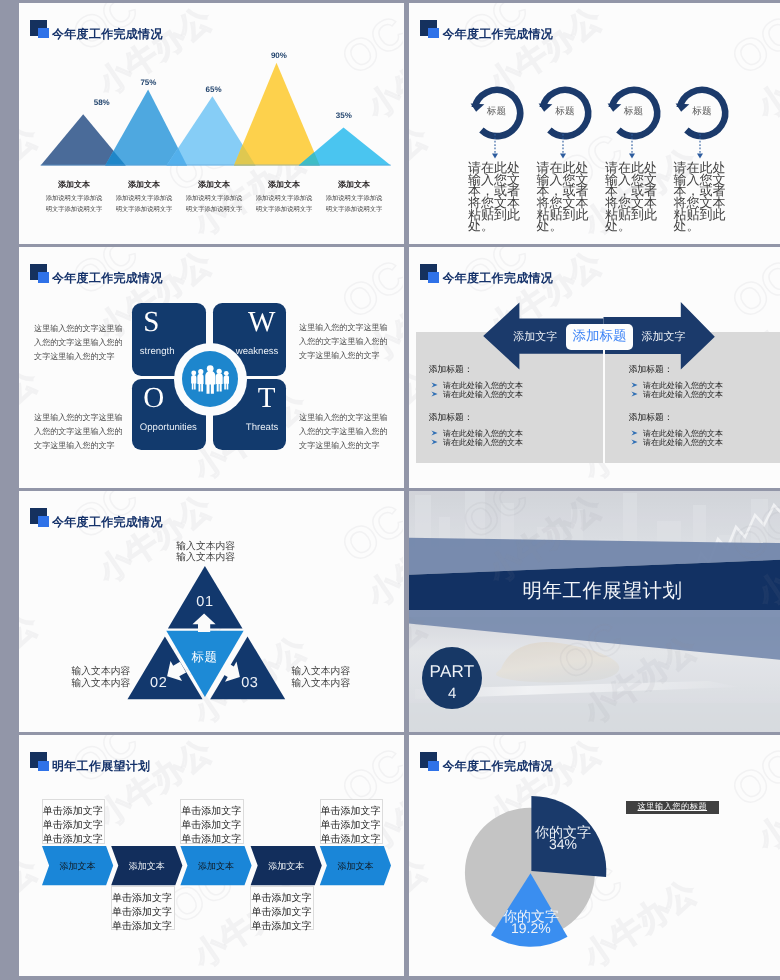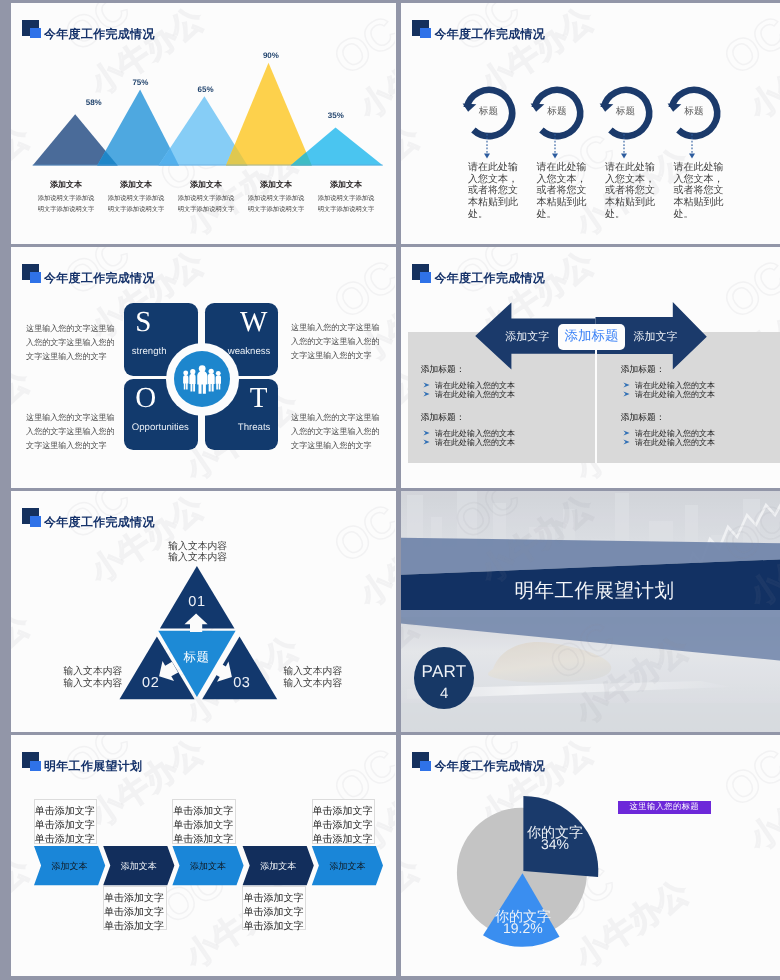--- a/index.html
+++ b/index.html
@@ -1,17 +1,17 @@
 <!DOCTYPE html>
 <html><head>
 <meta charset="utf-8">
 <style>
   html,body{margin:0;padding:0;}
   body{width:780px;height:980px;background:#9296a8;font-family:"Liberation Sans",sans-serif;overflow:hidden;-webkit-font-smoothing:antialiased;text-rendering:geometricPrecision;}
-  .grid{position:absolute;left:8px;top:0;width:727px;height:980px;}
+  .grid{position:absolute;left:16px;top:0;width:727px;height:980px;}
   .slide{position:absolute;width:384.5px;height:241.1px;background:#fcfcfc;overflow:hidden;}
   .c0{left:3px;} .c1{left:393.4px;width:383.9px;}
   .r0{top:3px;} .r1{top:247.1px;} .r2{top:491.2px;} .r3{top:735.3px;}
 
   .hdr{position:absolute;left:0;top:0;}
   .sq-dark{position:absolute;left:11px;top:16.5px;width:17px;height:16px;background:#15315e;}
   .sq-blue{position:absolute;left:18.5px;top:25.3px;width:11px;height:10.2px;background:#2f72e8;}
   .s-title{position:absolute;left:33px;top:23.5px;font-weight:bold;color:#15326a;white-space:nowrap;font-size:12px;letter-spacing:0.3px;line-height:14px;}
 
   .wmlayer{position:absolute;left:0;top:0;width:384px;height:241px;overflow:hidden;pointer-events:none;z-index:0;}
@@ -23,21 +23,21 @@
   .s1-col{flex:1;text-align:center;}
   .s1-h{font-size:8px;font-weight:bold;color:#231f20;line-height:12px;}
   .s1-p{font-size:6.3px;color:#3a3a3a;line-height:11.2px;width:57.5px;margin:2.5px auto 0;word-break:break-all;}
   .s1-lab{position:absolute;font-size:8px;font-weight:bold;color:#23456e;z-index:2;transform:translateX(-50%);}
 
   
   .s2-wrap{position:absolute;left:0;top:0;width:384px;height:241px;z-index:1;}
   .s2-item{position:absolute;top:0;width:90px;}
   .s2-ring{position:absolute;left:0;top:0;}
   .s2-lab{position:absolute;width:90px;text-align:center;font-size:9.6px;color:#555;line-height:11px;}
-  .s2-txt{position:absolute;top:159px;width:56px;word-break:break-all;font-size:10px;color:#3f3f3f;line-height:11.65px;margin-left:8px;}
+  .s2-txt{position:absolute;top:159px;width:56px;word-break:break-all;font-size:13px;color:#3f3f3f;line-height:11.65px;}
 
   
   .swot{position:absolute;left:0;top:0;width:384px;height:241px;z-index:1;}
   .swot-box{position:absolute;width:73.9px;height:72.4px;background:#123a6d;border-radius:9.2px;}
   .sb0{left:113.3px;top:56.1px;} .sb1{left:193.5px;top:56.1px;}
   .sb2{left:113.3px;top:132.2px;height:70.8px;} .sb3{left:193.5px;top:132.2px;height:70.8px;}
   .swot-l{position:absolute;left:11px;top:3.5px;font-family:"Liberation Serif",serif;font-size:29px;color:#fff;line-height:30px;}
   .swot-l.r{left:auto;right:11px;}
   .swot-w{position:absolute;left:7.5px;top:42.5px;font-size:9.6px;color:#e8eef5;white-space:nowrap;line-height:11px;}
   .swot-w.r{left:auto;right:8px;}
@@ -89,21 +89,21 @@
   .s7-note{position:absolute;width:63.5px;height:44.1px;background:#fdfdfd;border:0.8px solid #dcdcdc;box-sizing:border-box;padding-top:4.5px;}
   .s7-note div{font-size:10px;color:#1a1a1a;line-height:14.1px;text-align:left;}
   .s7-labels{position:absolute;left:0;top:0;width:384px;height:241px;z-index:3;}
   .s7-lab{position:absolute;font-size:9px;white-space:nowrap;transform:translate(-50%,-50%);}
 
   
   .s8-pie{position:absolute;left:0;top:0;z-index:1;}
   .s8-sl1,.s8-sl2{position:absolute;z-index:2;text-align:center;color:#eef2f7;transform:translate(-50%,-50%);white-space:nowrap;}
   .s8-sl1{left:153.6px;top:104px;} .s8-sl2{left:121.5px;top:187.9px;}
   .s8-sl1 div,.s8-sl2 div{font-size:14px;line-height:11.6px;}
-  .s8-ptitle{position:absolute;left:216.7px;top:66.2px;width:92.5px;height:12.7px;z-index:2;background:#6d28d9;color:#fff;font-size:8.2px;text-align:center;line-height:12.7px;letter-spacing:0.5px;}
+  .s8-ptitle{position:absolute;left:216.7px;top:66.2px;width:92.5px;height:12.7px;z-index:2;background:#404040;color:#fff;font-size:8.2px;text-align:center;line-height:12.7px;letter-spacing:0.5px;text-decoration:underline;}
   .s8-p1{position:absolute;left:221.4px;top:86.5px;width:85px;z-index:2;font-size:8.3px;color:#3c3c3c;line-height:12.4px;word-break:break-all;}
   .s8-p2{position:absolute;left:221.4px;top:145.5px;width:116px;z-index:2;font-size:8.6px;color:#3c3c3c;line-height:14.7px;word-break:break-all;}
 </style>
 </head>
 <body>
 
 <div class="grid">
 
   <div class="slide c0 r0">
     <div class="wmlayer">

